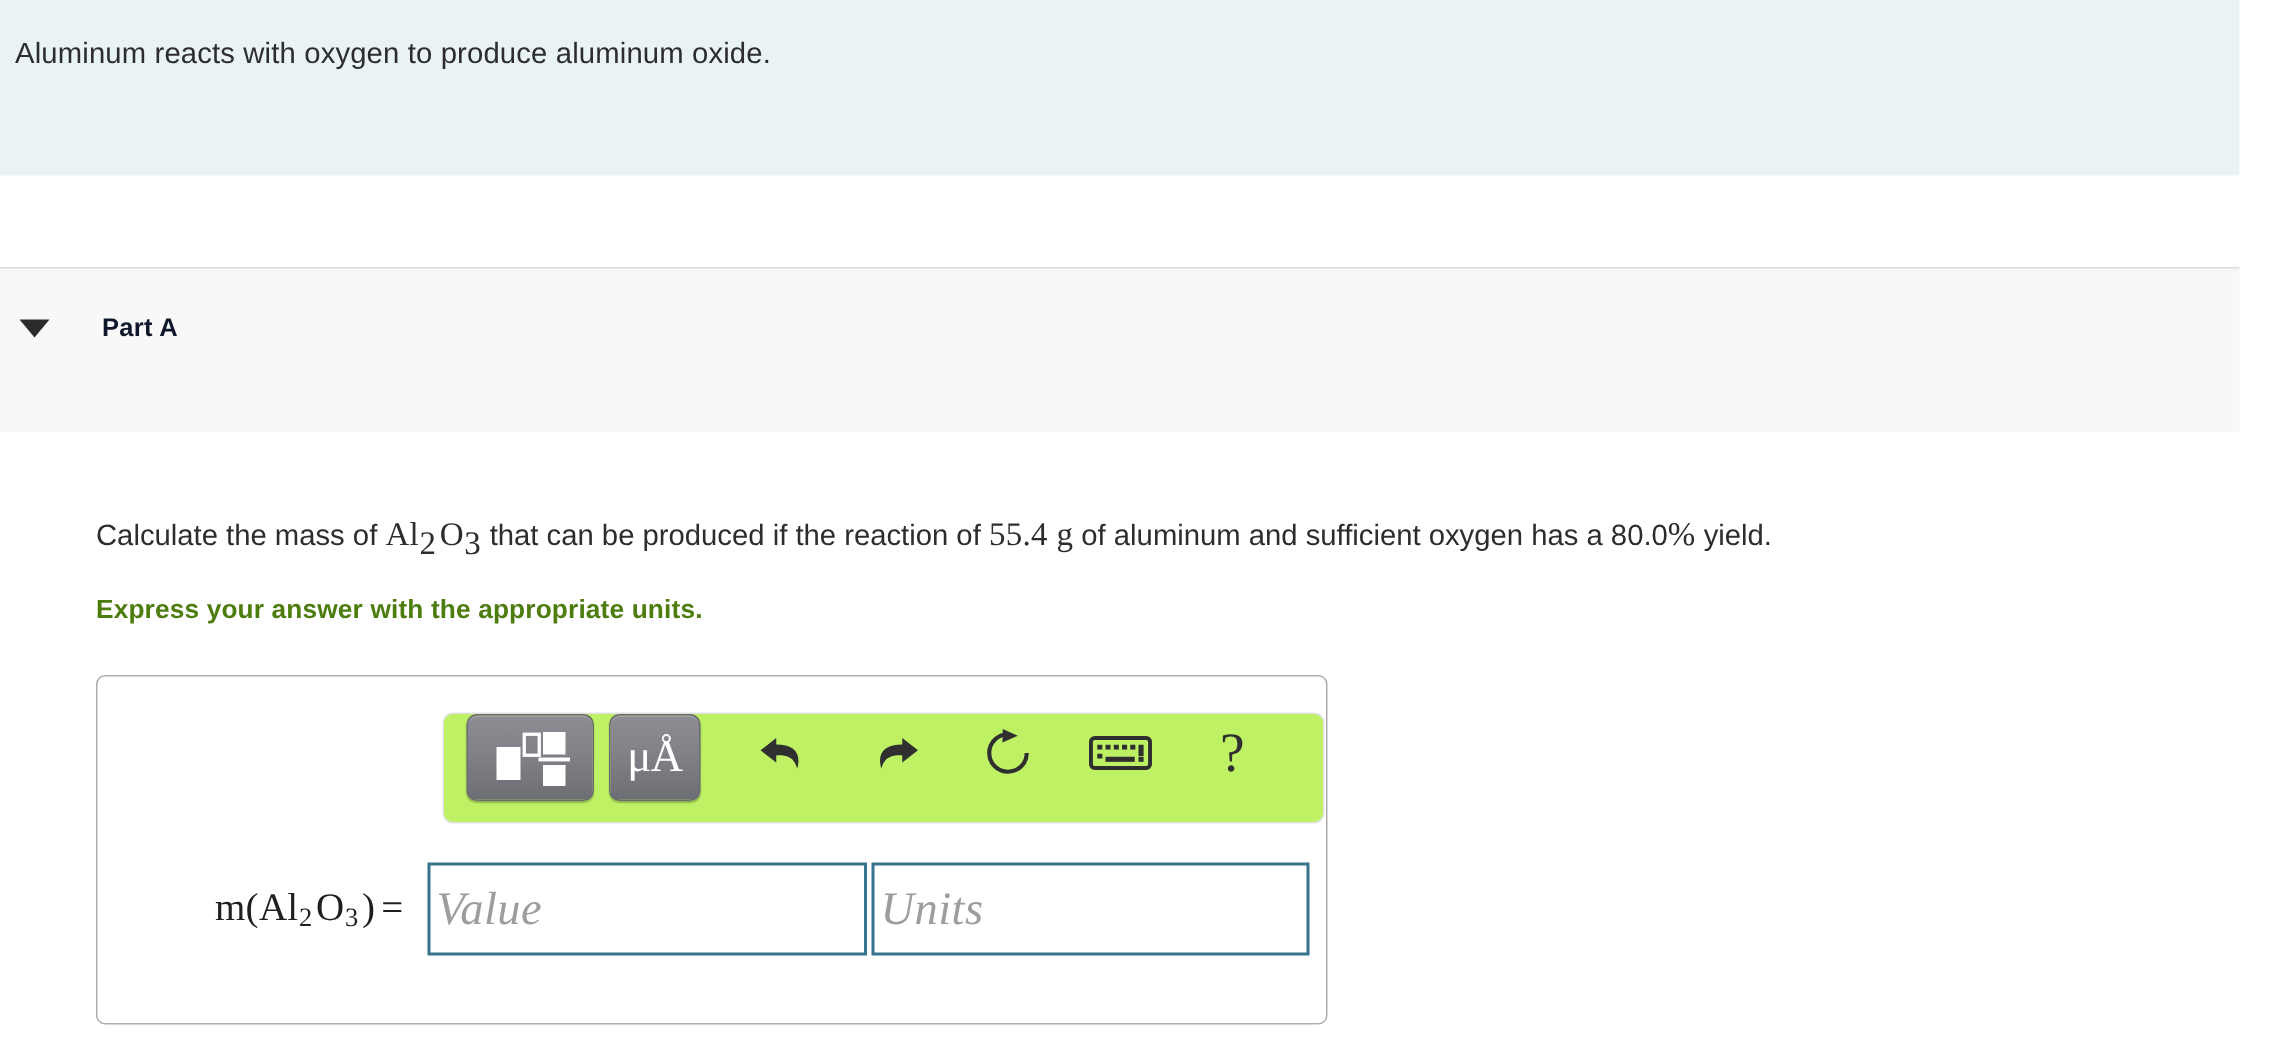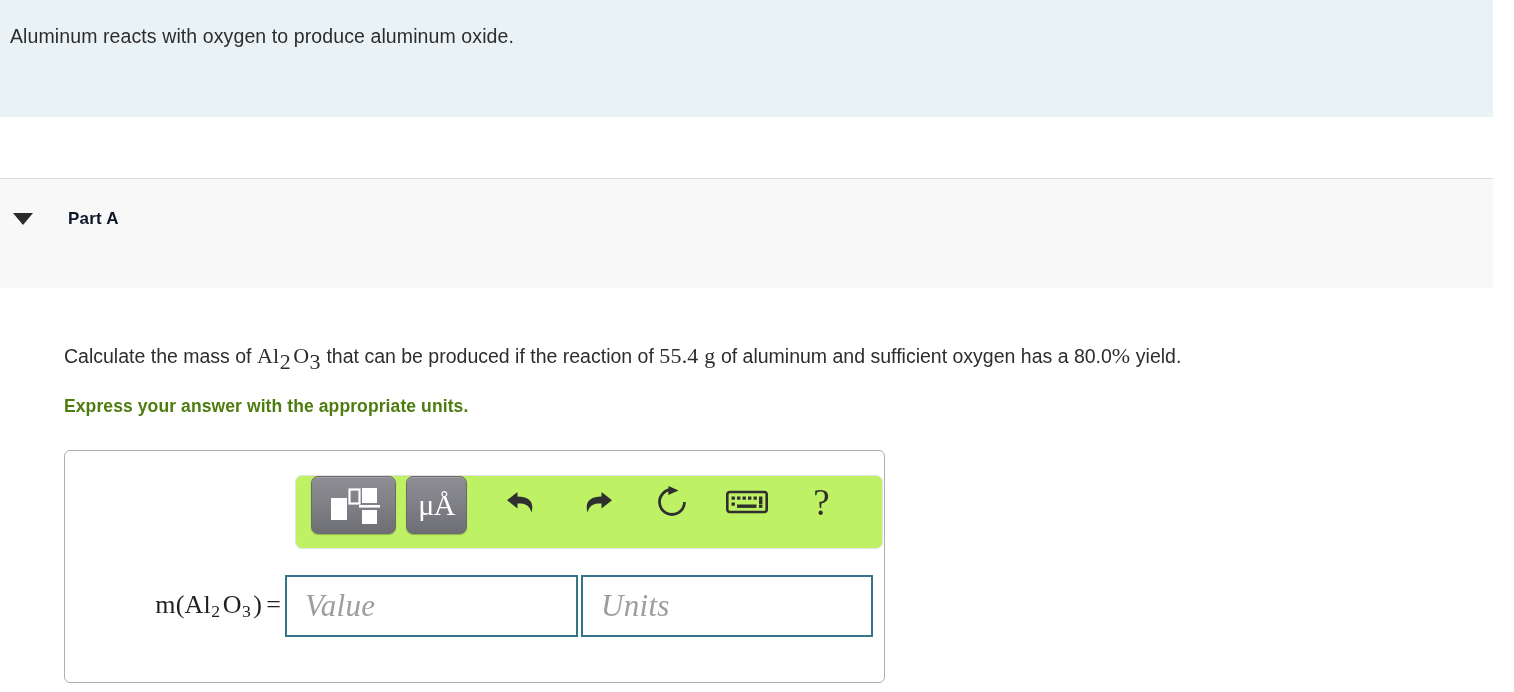--- a/index.html
+++ b/index.html
@@ -187,32 +187,32 @@
     top: 124px;
     display: flex;
     align-items: center;
   }
   .answer-label {
     font-family: "Liberation Serif", serif;
     font-size: 26px;
     color: #1f1f1f;
     width: 200px;
     text-align: right;
-    padding-right: 0;
+    padding-right: 12px;
     box-sizing: border-box;
     letter-spacing: .2px;
   }
   .field {
     height: 62px;
     border: 2px solid #36738d;
     background: #ffffff;
     box-sizing: border-box;
     display: flex;
     align-items: center;
-    padding-left: 18px;
+    padding-left: 4px;
     cursor: text;
   }
   .field.value-field { width: 293px; }
   .field.units-field { width: 292px; margin-left: 3px; text-align: center; }
   .placeholder {
     font-family: "Liberation Serif", serif;
     font-style: italic;
     font-size: 31px;
     color: #9d9d9d;
     letter-spacing: .3px;

